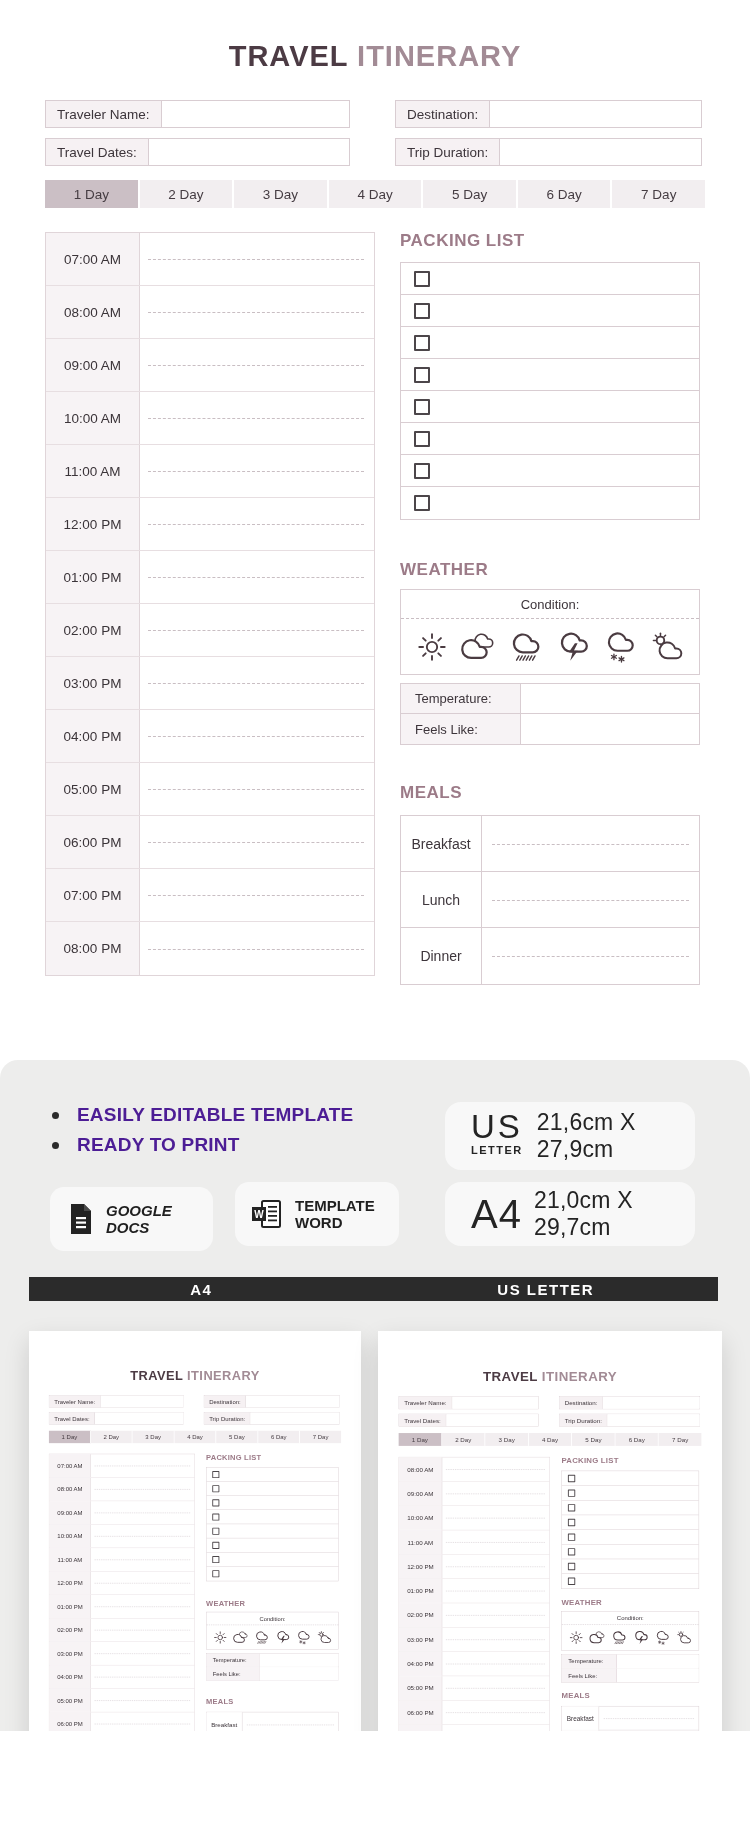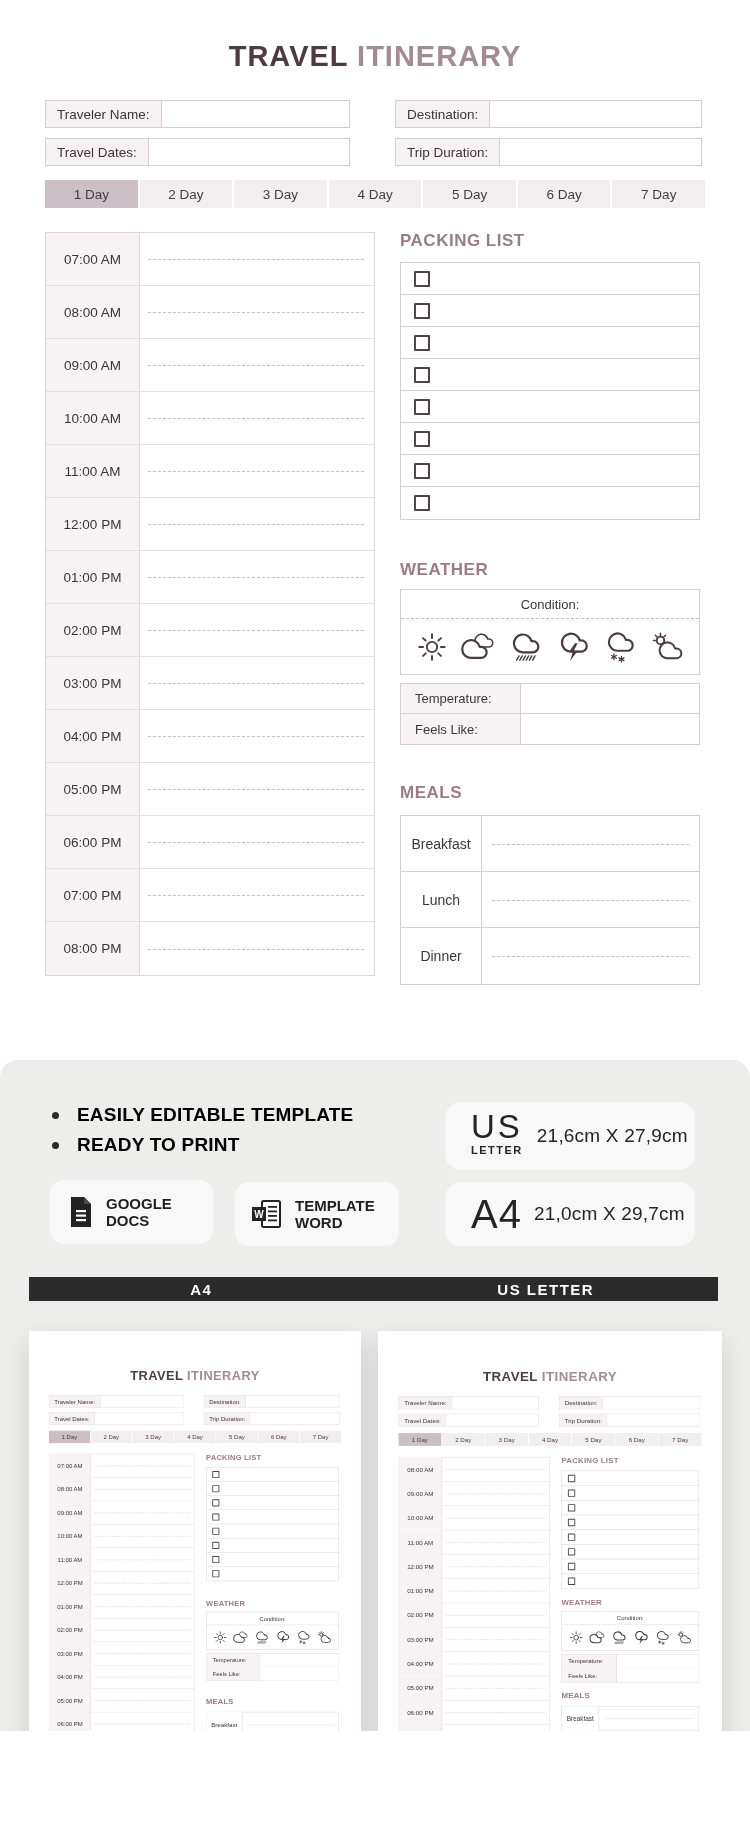--- a/index.html
+++ b/index.html
@@ -49,33 +49,33 @@
   .p-meals{margin-top:13px;border:1px solid #d9cdd2;box-sizing:border-box;}
   .p-mrow{display:flex;height:56px;border-bottom:1px solid #d9cdd2;box-sizing:border-box;}
   .p-mrow:last-child{border-bottom:none;}
   .compact .p-mrow{height:52px;}
   .p-mrow .lbl{width:81px;border-right:1px solid #d9cdd2;display:flex;align-items:center;justify-content:center;font-size:14px;box-sizing:border-box;background:#fff;}
   .p-mrow .cell{flex:1;position:relative;}
   .p-mrow .cell:after{content:"";position:absolute;left:10px;right:10px;top:50%;border-top:1px dashed #c9bec3;}
 
   
   .sect2{position:absolute;left:0;top:1060px;width:750px;height:773px;background:#ededec;border-radius:18px 18px 0 0;}
-  .features{position:absolute;left:52px;top:40px;margin:0;padding:0;list-style:none;color:#000000;}
+  .features{position:absolute;left:52px;top:40px;margin:0;padding:0;list-style:none;color:#4c1d95;}
   .features li{display:flex;align-items:center;font-size:19px;font-weight:700;letter-spacing:.2px;line-height:30px;}
   .features .dot{width:7px;height:7px;border-radius:50%;background:#2b2b2b;margin-right:18px;flex:none;}
   .sizecard{position:absolute;background:#f8f8f8;border-radius:16px;display:flex;align-items:center;color:#242424;}
   .card-us{left:445px;top:42px;width:250px;height:68px;}
   .card-a4{left:445px;top:122px;width:250px;height:64px;}
   .us-block{display:flex;flex-direction:column;align-items:center;margin:0 14px 4px 26px;}
   .us-abbr{font-size:33px;font-weight:400;letter-spacing:3px;line-height:32px;}
   .us-sub{font-size:11px;font-weight:600;letter-spacing:1.5px;line-height:15px;}
   .a4-abbr{font-size:40px;font-weight:400;letter-spacing:1px;margin:0 12px 0 26px;line-height:42px;}
-  .dims{font-size:19px;font-weight:500;letter-spacing:.2px;}
+  .dims{font-size:23px;font-weight:500;letter-spacing:.2px;}
   .badge{position:absolute;background:#f8f8f8;border-radius:14px;display:flex;align-items:center;color:#1f1f1f;}
-  .badge-gdocs{left:50px;top:120px;width:163px;height:64px;}
+  .badge-gdocs{left:50px;top:127px;width:163px;height:64px;font-style:italic;}
   .badge-word{left:235px;top:122px;width:164px;height:64px;}
   .badge .bicon{margin:0 10px 0 16px;display:flex;}
   .badge .bname{font-size:15px;font-weight:700;line-height:17px;width:80px;}
   .bar{position:absolute;left:29px;top:217px;width:689px;height:24px;background:#2b2b2b;display:flex;}
   .bar span{flex:1;display:flex;align-items:center;justify-content:center;color:#fff;font-size:15px;font-weight:800;letter-spacing:1.5px;}
   .mini{position:absolute;background:#fff;box-shadow:0 10px 24px rgba(0,0,0,.14);overflow:hidden;}
   .mini-a4{left:29px;top:271px;width:332px;height:466px;}
   .mini-letter{left:378px;top:271px;width:344px;height:438px;}
   .mini .scalebox{transform-origin:0 0;width:750px;}
   .mini-a4 .scalebox{transform:scale(0.4427);}

